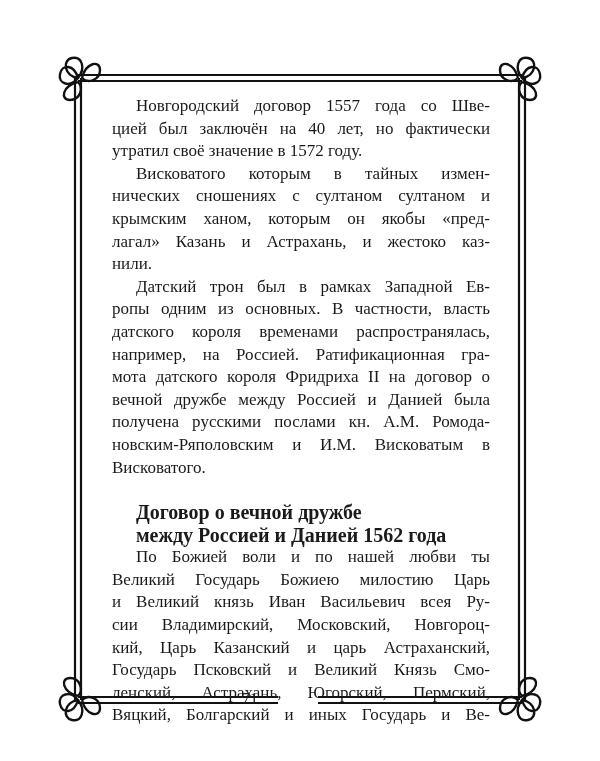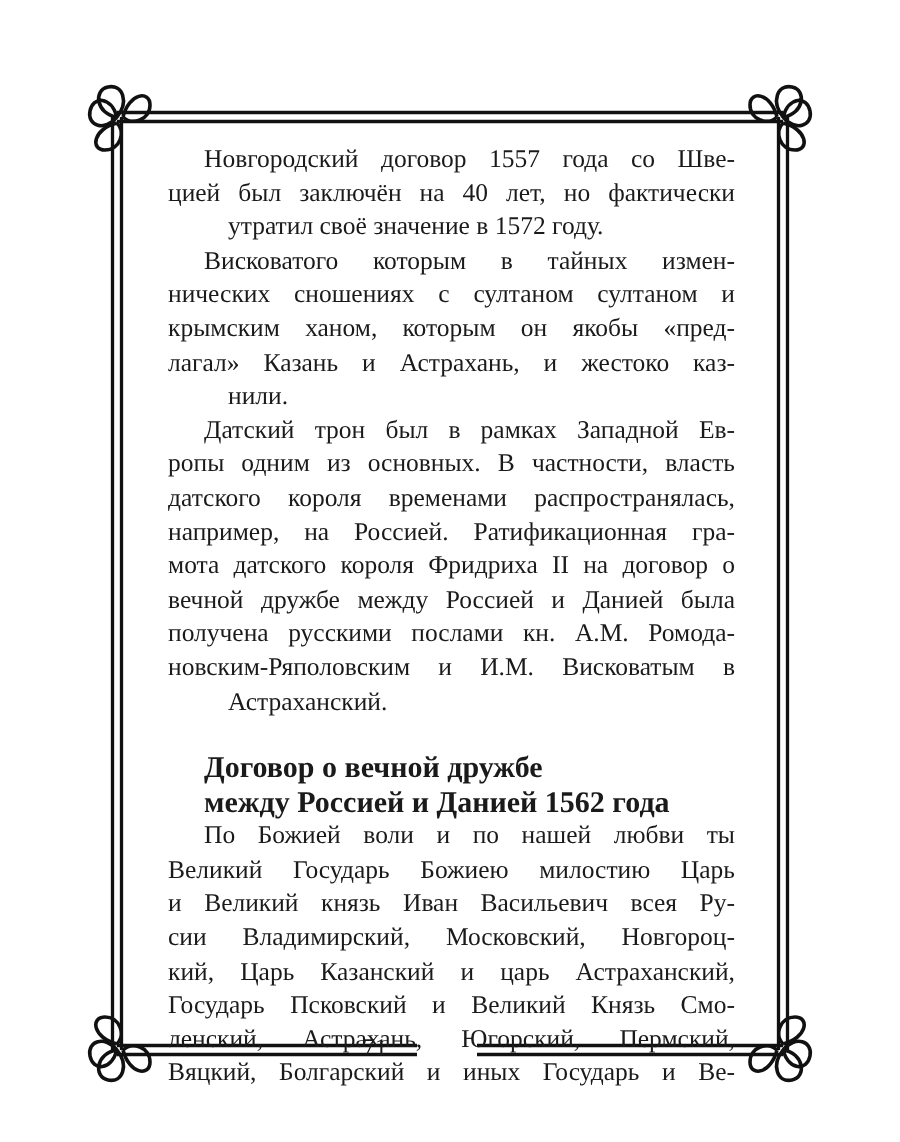--- a/index.html
+++ b/index.html
@@ -7,21 +7,21 @@
     width: 600px; height: 761px; background: #ffffff; position: relative; overflow: hidden;
     font-family: "Liberation Serif", "DejaVu Serif", serif; color: #1a1a1a;
   }
   .frame-svg { position: absolute; left: 0; top: 0; }
   .text-block {
     position: absolute; left: 112px; top: 95px; width: 378px;
     font-size: 17px; line-height: 22.6px;
   }
   .para { margin: 0; text-align: justify; text-align-last: left; text-indent: 24px; }
   .line { display: block; text-align: justify; text-align-last: justify; }
-  .line.last { text-align-last: left; margin-left: 40px; }
+  .line.last { text-align-last: left; }
   .heading { margin: 0; font-weight: bold; padding-left: 24px; font-size: 20px; line-height: 22.6px; }
   .gap { height: 22px; }
   .page-number {
     position: absolute; top: 690px; left: 0; width: 500px; text-align: center;
     font-size: 16px;
   }
 </style>
 </head>
 <body>
 
@@ -82,21 +82,21 @@
   </p>
   <p class="para">
     <span class="line">Датский трон был в рамках Западной Ев-</span>
     <span class="line" style="text-indent:0">ропы одним из основных. В частности, власть</span>
     <span class="line" style="text-indent:0">датского короля временами распространялась,</span>
     <span class="line" style="text-indent:0">например, на Россией. Ратификационная гра-</span>
     <span class="line" style="text-indent:0">мота датского короля Фридриха II на договор о</span>
     <span class="line" style="text-indent:0">вечной дружбе между Россией и Данией была</span>
     <span class="line" style="text-indent:0">получена русскими послами кн. А.М. Ромода-</span>
     <span class="line" style="text-indent:0">новским-Ряполовским и И.М. Висковатым в</span>
-    <span class="line last" style="text-indent:0">Астраханский.</span>
+    <span class="line last" style="text-indent:0">Висковатого.</span>
   </p>
 
   <div class="gap"></div>
 
   <p class="heading">
     <span style="display:block">Договор о вечной дружбе</span>
     <span style="display:block">между Россией и Данией 1562 года</span>
   </p>
 
   <p class="para">

